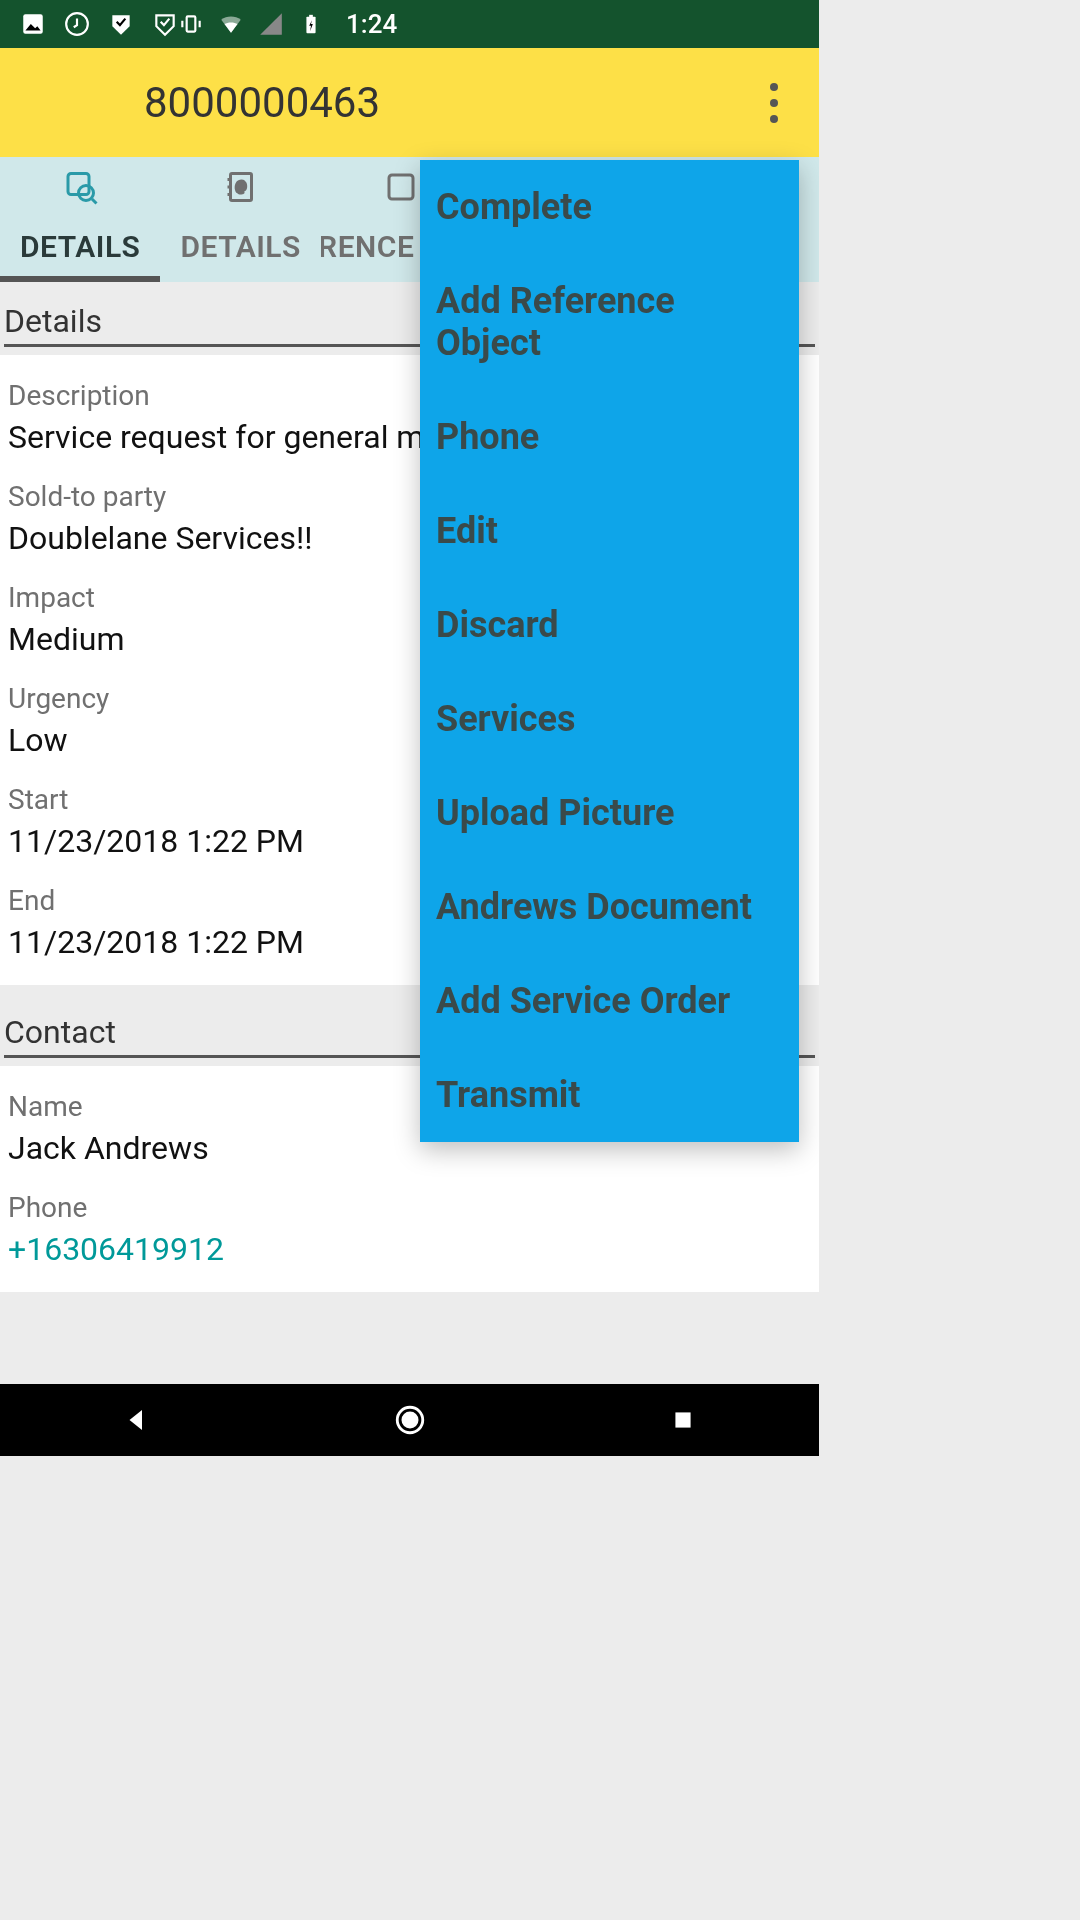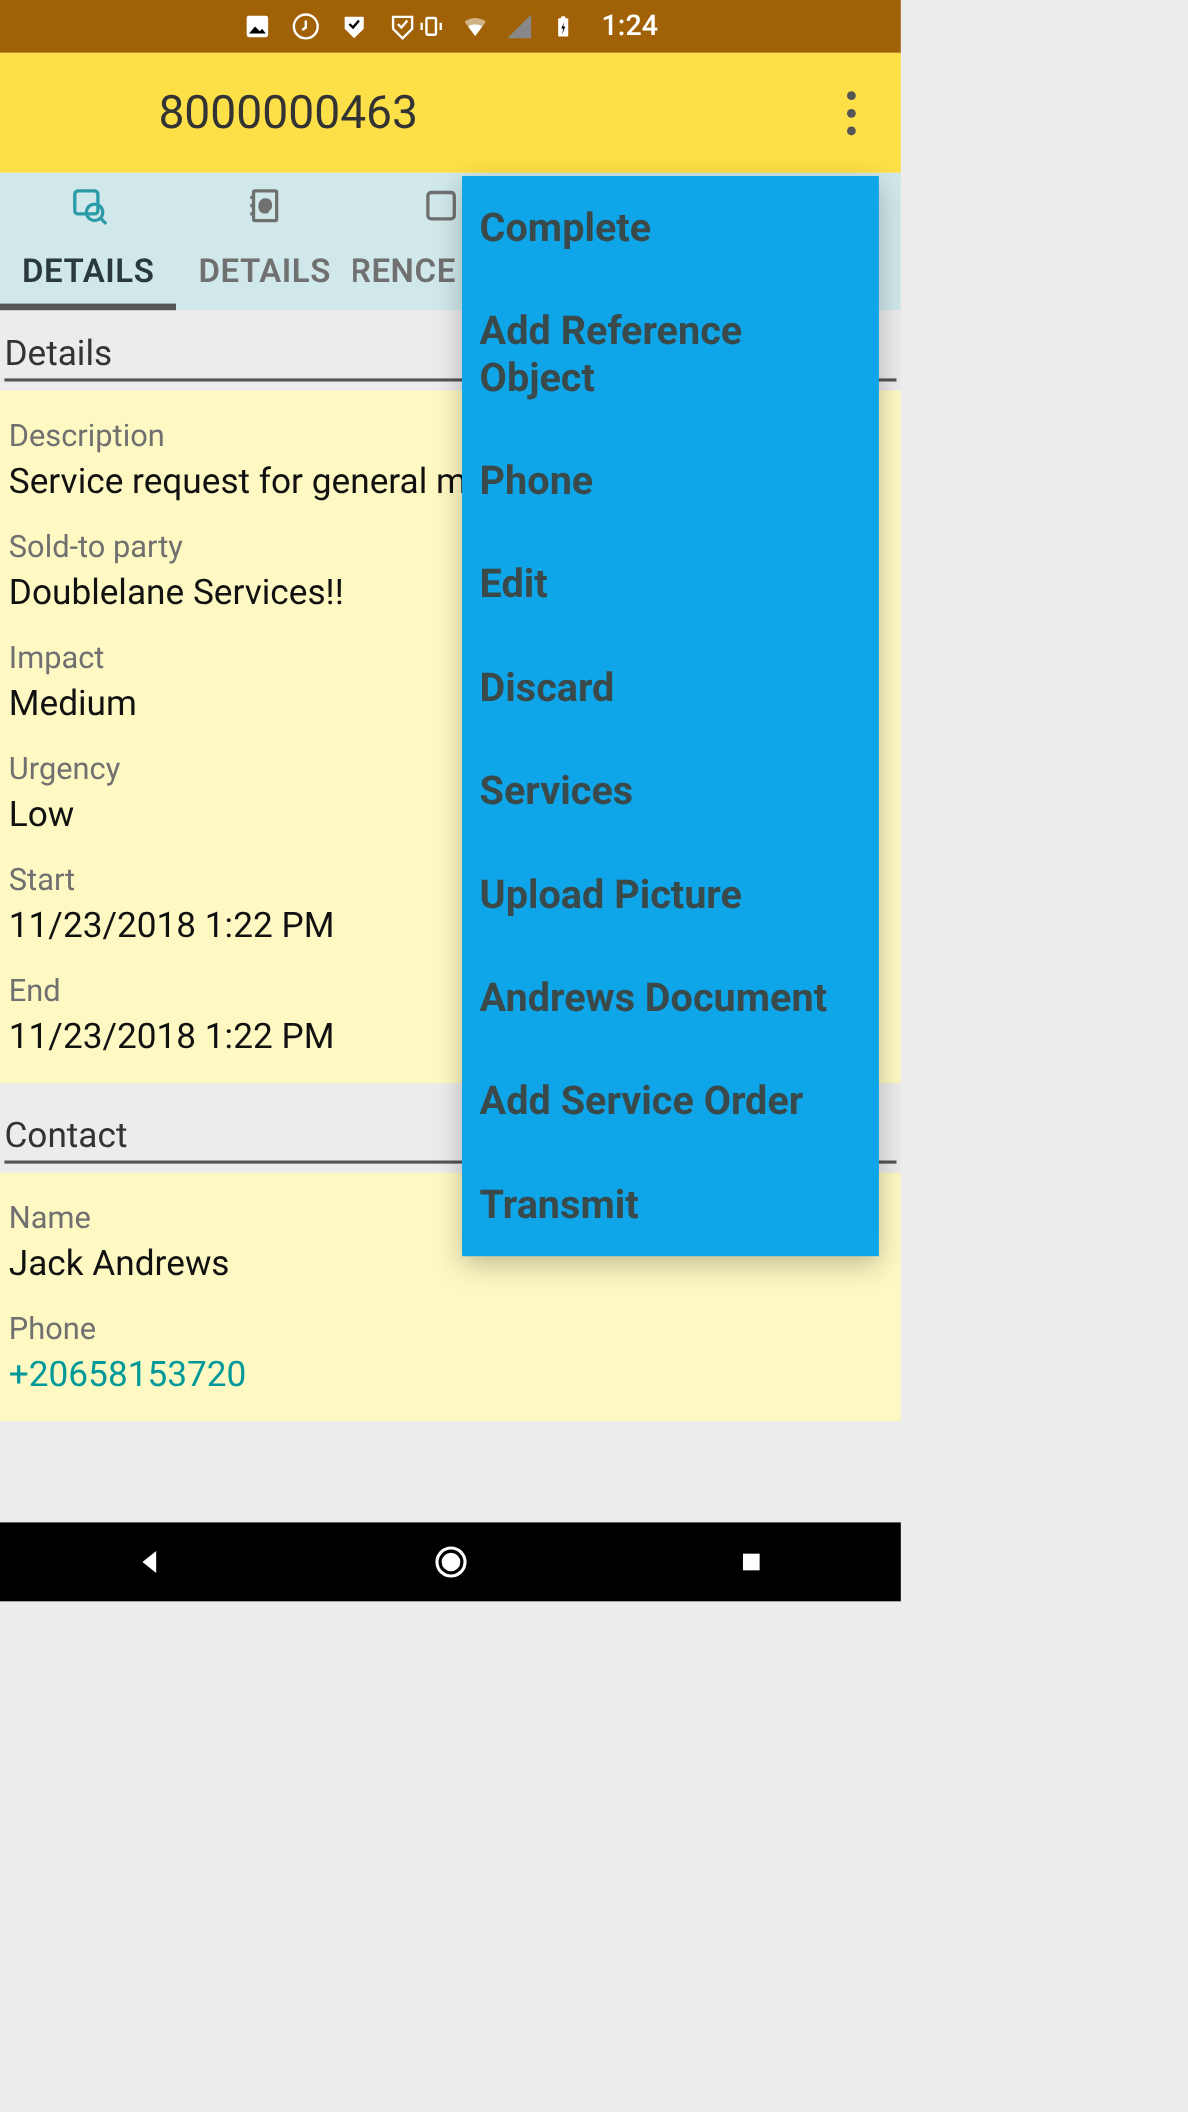--- a/index.html
+++ b/index.html
@@ -5,25 +5,25 @@
     * { margin: 0; padding: 0; box-sizing: border-box; }
     body {
       width: 819px;
       height: 1456px;
       font-family: Roboto, Arial, sans-serif;
       background: #ececec;
       overflow: hidden;
       position: relative;
     }
     .status-bar {
-      background: #a16207;
+      background: #14532d;
       height: 48px;
       display: flex;
       align-items: center;
-      justify-content: center;
+      justify-content: flex-start;
       padding: 0 20px;
       color: #fff;
     }
     .status-left { display: flex; gap: 18px; align-items: center; }
     .status-right { display: flex; gap: 14px; align-items: center; }
     .status-icon { width: 26px; height: 26px; display: inline-flex; align-items: center; justify-content: center; }
     .status-time { font-size: 26px; font-weight: 500; margin-left: 8px; }
     .header {
       background: #fde047;
       padding: 30px 30px 0 30px;
@@ -82,21 +82,21 @@
     }
     .section-header {
       font-size: 32px;
       color: #333;
       padding: 20px 0 4px 0;
       margin: 0 4px;
       border-bottom: 3px solid #555;
     }
     .field-group {
       padding: 12px 8px;
-      background: #fef9c3;
+      background: #ffffff;
     }
     .field-wrap {
       padding: 12px 0;
     }
     .field-label { font-size: 28px; color: #707070; margin-bottom: 6px; }
     .field-value { font-size: 32px; color: #111; }
     .field-value.link { color: #009999; }
     .section-gap { height: 8px; background: #ececec; }
     .menu-popup {
       position: absolute;
@@ -262,21 +262,21 @@
   <div class="section-gap"></div>
   <div class="section-header">Contact</div>
   <div class="section-gap"></div>
   <div class="field-group">
     <div class="field-wrap">
       <div class="field-label">Name</div>
       <div class="field-value">Jack Andrews</div>
     </div>
     <div class="field-wrap">
       <div class="field-label">Phone</div>
-      <div class="field-value link">+20658153720</div>
+      <div class="field-value link">+16306419912</div>
     </div>
   </div>
 </div>
 
 <div class="menu-popup">
   <div class="menu-item">Complete</div>
   <div class="menu-item">Add Reference Object</div>
   <div class="menu-item">Phone</div>
   <div class="menu-item">Edit</div>
   <div class="menu-item">Discard</div>

